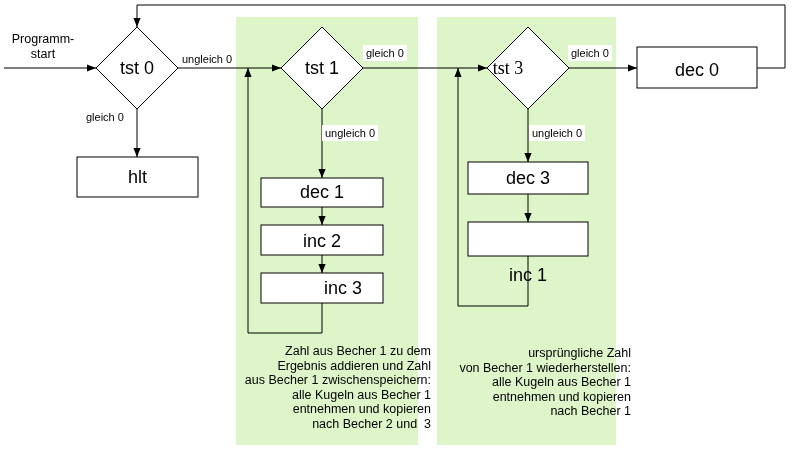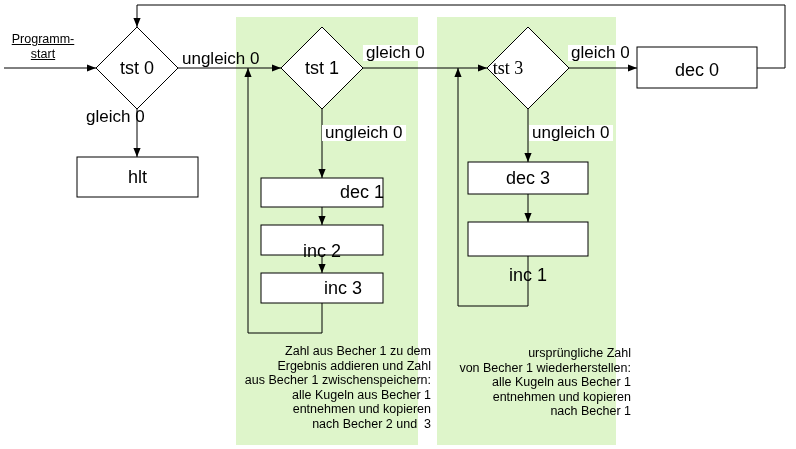--- a/index.html
+++ b/index.html
@@ -29,34 +29,33 @@
   .flow-svg .edge{fill:none;stroke:currentColor;stroke-width:1;}
   .arrowhead{fill:var(--line);}
   .node-label{
     position:absolute;
     display:flex;align-items:center;justify-content:center;
     font-size:18px;
     pointer-events:none;
   }
   .edge-label{
     position:absolute;
-    font-size:17px;
+    font-size:11px;
     line-height:14px;
     white-space:nowrap;
   }
   .edge-label.boxed{
     background:var(--shape-fill);
     padding:1px 3px;
   }
   .start-label{
     position:absolute;
     font-size:12.5px;line-height:14.5px;
     text-align:center;
     white-space:pre;
-    text-decoration:underline;
   }
   .caption{
     position:absolute;
     font-size:12.5px;line-height:14.5px;
     text-align:right;
     white-space:pre;
   }
 </style>
 </head>
 <body>
@@ -100,22 +99,22 @@
     <rect class="shape" x="637" y="47" width="120" height="41"></rect>
   </svg>
 
   <div class="start-label" style="left:6px;top:32px;width:74px;">Programm-
 start</div>
 
   <div class="node-label" style="left:97px;top:28px;width:80px;height:80px;">tst 0</div>
   <div class="node-label" style="left:282px;top:28px;width:80px;height:80px;">tst 1</div>
   <div class="node-label" style="left:468px;top:28px;width:80px;height:80px;font-family:Liberation Serif, serif;">tst 3</div>
   <div class="node-label" style="left:77px;top:157px;width:121px;height:40px;">hlt</div>
-  <div class="node-label" style="left:261px;top:178px;width:122px;height:29px;padding-left:40px;">dec 1</div>
-  <div class="node-label" style="left:261px;top:235px;width:122px;height:32px;">inc 2</div>
+  <div class="node-label" style="left:261px;top:178px;width:122px;height:29px;">dec 1</div>
+  <div class="node-label" style="left:261px;top:225px;width:122px;height:32px;">inc 2</div>
   <div class="node-label" style="left:261px;top:273px;width:122px;height:30px;padding-left:21px;">inc 3</div>
   <div class="node-label" style="left:468px;top:162px;width:120px;height:32px;">dec 3</div>
   <div class="node-label" style="left:468px;top:222px;width:120px;height:34px;margin-top:36px;">inc 1</div>
   <div class="node-label" style="left:637px;top:47px;width:120px;height:47px;">dec 0</div>
 
   <div class="edge-label" style="left:182px;top:52px;">ungleich 0</div>
   <div class="edge-label" style="left:86px;top:110px;">gleich 0</div>
   <div class="edge-label boxed" style="left:363px;top:45px;">gleich 0</div>
   <div class="edge-label boxed" style="left:322px;top:125px;">ungleich 0</div>
   <div class="edge-label boxed" style="left:568px;top:45px;">gleich 0</div>

